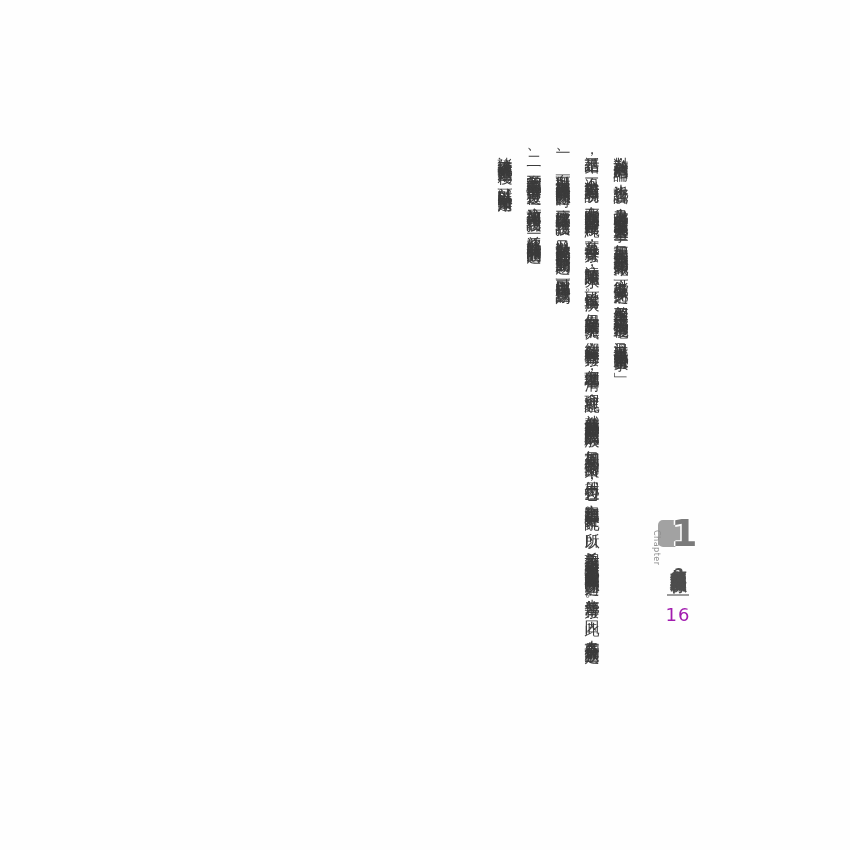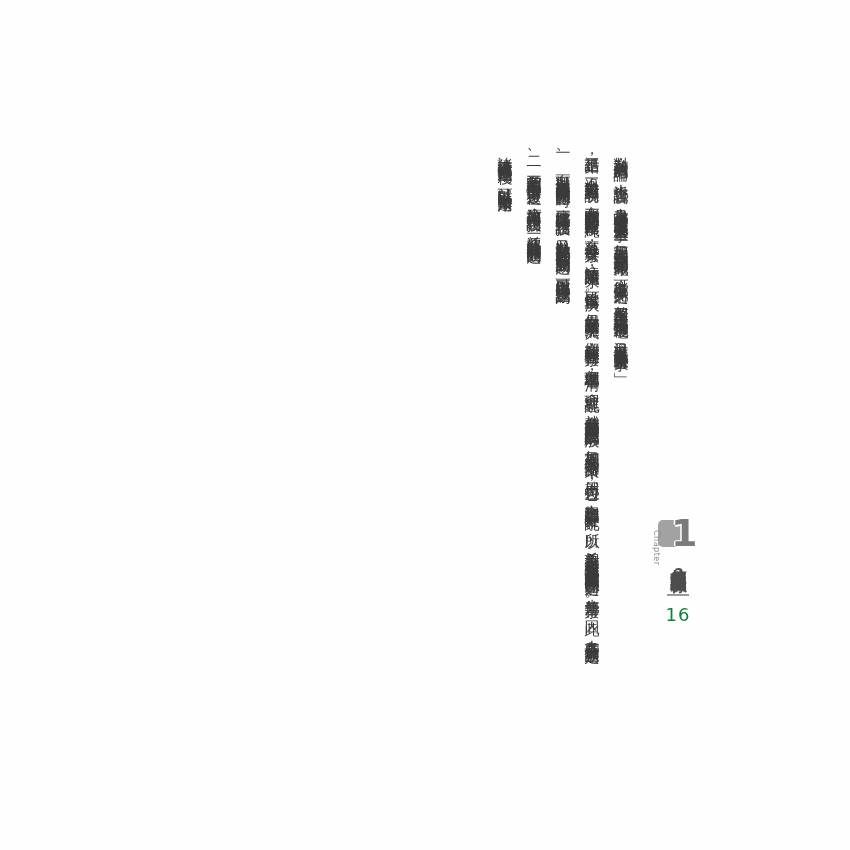--- a/index.html
+++ b/index.html
@@ -96,21 +96,21 @@
   .header-rule {
     width: 22px;
     height: 2px;
     background: #9b9b9b;
     margin: 9px 0 8px 0;
   }
   .page-number {
     font-family: "DejaVu Sans", "Liberation Sans", sans-serif;
     font-size: 18px;
     letter-spacing: 1px;
-    color: #15803d;
+    color: #a21caf;
   }
 </style>
 </head>
 <body>
 
 <div class="page">
 
   <div class="text-block">
     <p>對於前述六例的結論，也許您會說：「身為上司者哪有這麼多閒功夫去管這些事？如果每遇到一個小問題都要如此做，可能在還未做完之前，整個工作單位就已經被搞得天翻地覆，況且這麼做也未免太費時費事了！」</p>
     <p>話是不錯，不過對於這點另有說明：有些人際關係問題的背景比較單純，甚至沒什麼背景，這時無論問題大小，皆可當場解決。但是有些問題雖然不大，卻有錯綜複雜的背景，怎麼理都理不清，愈理愈亂；就像我們急著要解開糾纏成團的線一般，如果見到線的一端露出來，就用力拉它，一定會把那團線弄得更亂。所以，希望身為主管者無論如何都必須在未處理人際關係問題之前，先釐清背景。因此，本書各章分別敘述的是：</p>

